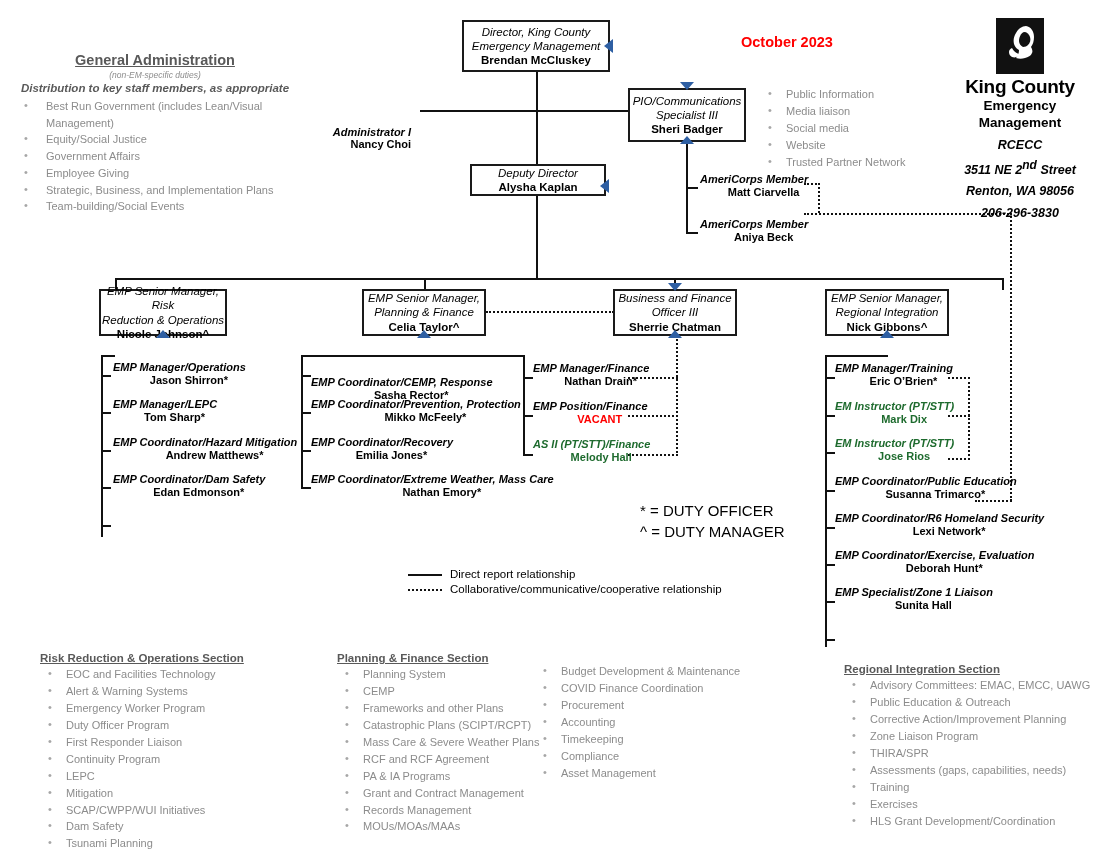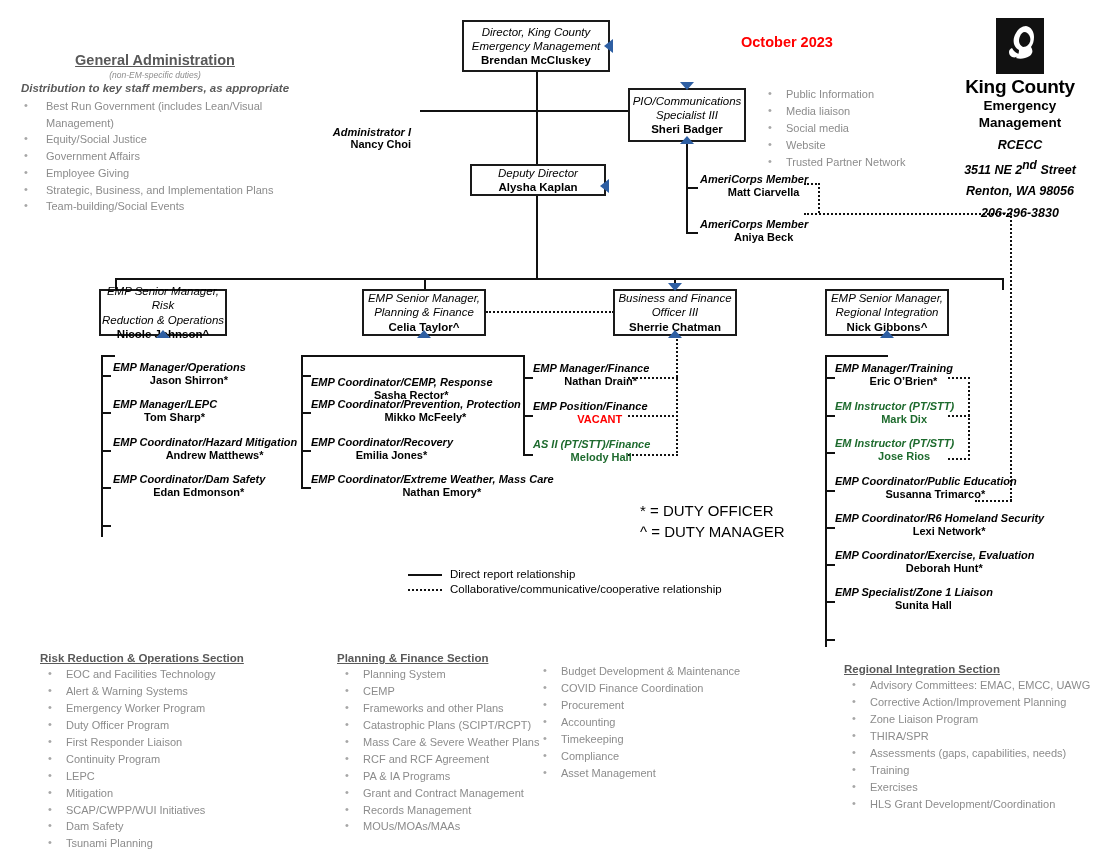--- a/index.html
+++ b/index.html
@@ -416,20 +416,21 @@
       <li>Timekeeping</li>
       <li>Compliance</li>
       <li>Asset Management</li>
     </ul>
   </div>
 
   <div class="grey-panel" style="left:820px;top:663px;margin-left:24px;">
     <div class="hd">Regional Integration Section</div>
     <ul>
       <li>Advisory Committees: EMAC, EMCC, UAWG</li>
+      <li>Public Education &amp; Outreach</li>
       <li>Corrective Action/Improvement Planning</li>
       <li>Zone Liaison Program</li>
       <li>THIRA/SPR</li>
       <li>Assessments (gaps, capabilities, needs)</li>
       <li>Training</li>
       <li>Exercises</li>
       <li>HLS Grant Development/Coordination</li>
     </ul>
   </div>
 

